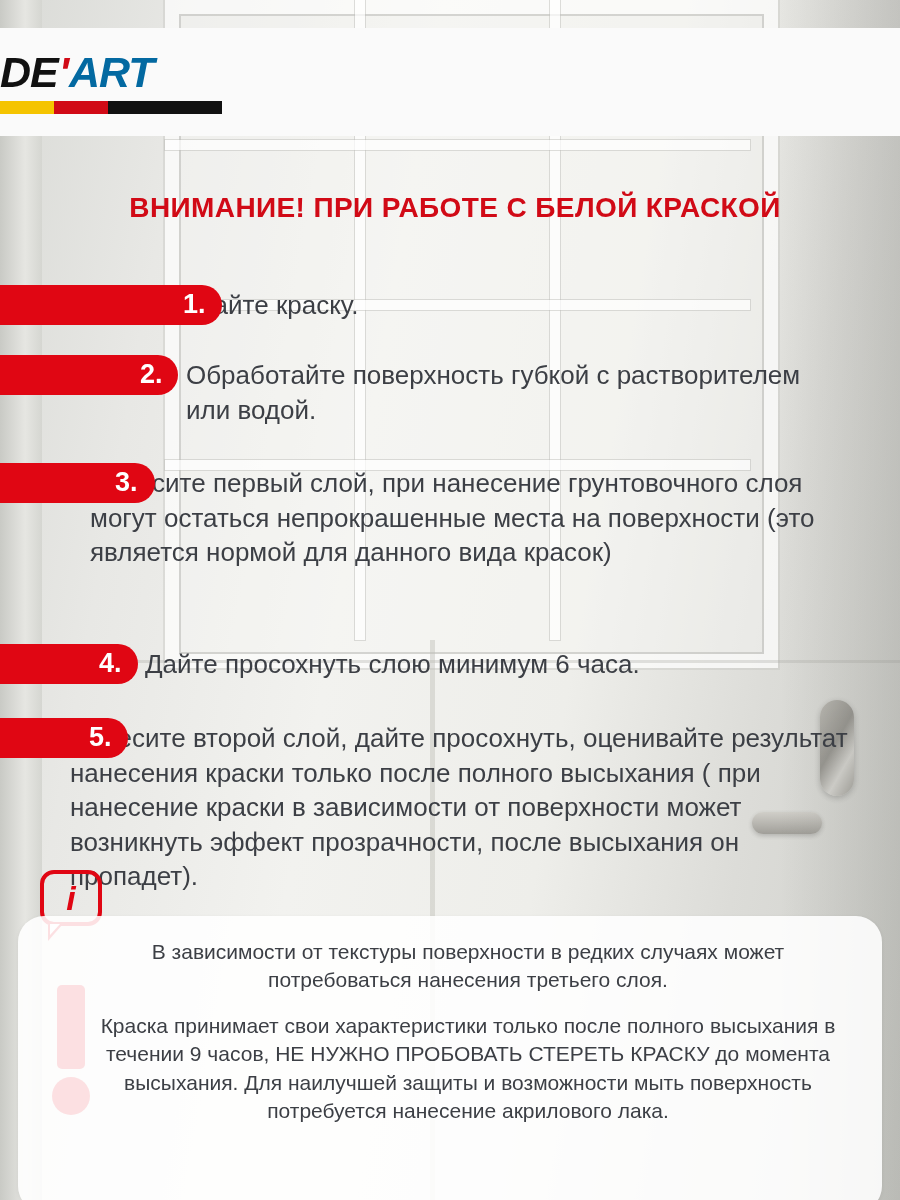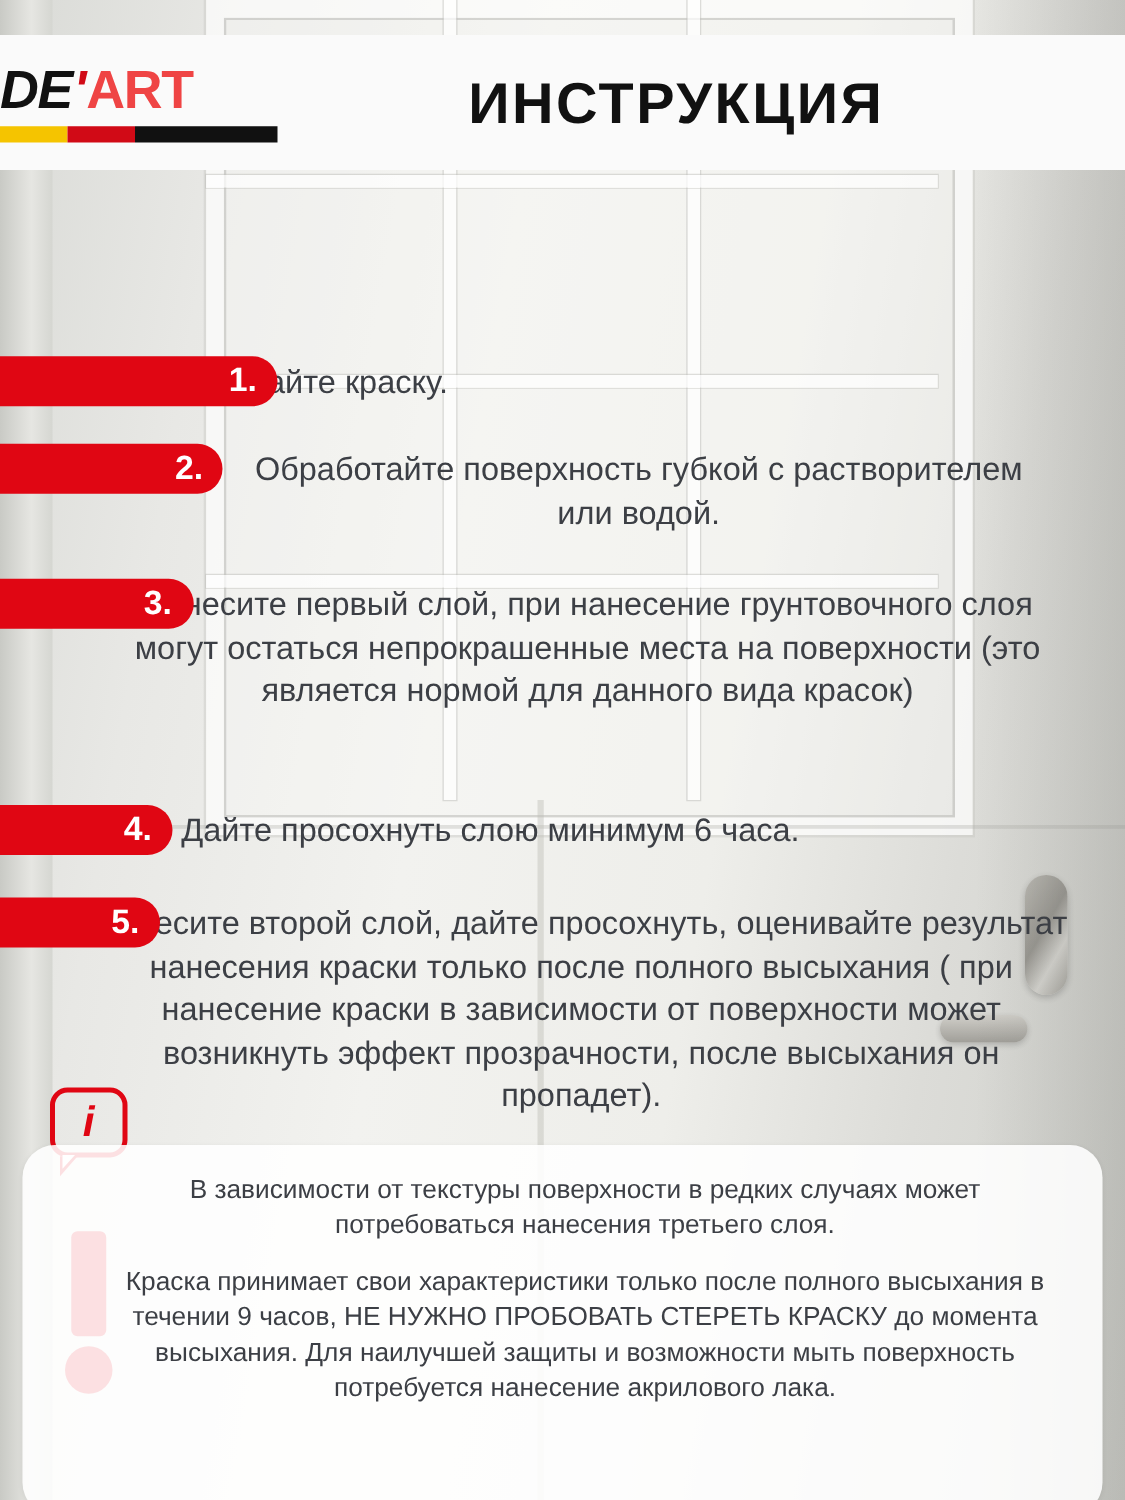--- a/index.html
+++ b/index.html
@@ -111,21 +111,22 @@
     font-style: italic;
     font-weight: 900;
   }
   .logo-quote {
     color: #d10a16;
     font-weight: 900;
     font-style: italic;
     margin: 0 1px;
   }
   .logo-art {
-    color: #ef4444;
+    color: #0369a1;
+    font-style: italic;
     font-weight: 900;
   }
   .logo-bars {
     margin-top: 7px;
     display: flex;
     height: 13px;
     width: 222px;
   }
   .bar-y { width: 54px; background: #f5c400; }
   .bar-r { width: 54px; background: #d10a16; }
@@ -179,21 +180,20 @@
     position: absolute;
     top: 4px;
     color: #ffffff;
     font-size: 27px;
     font-weight: 900;
   }
   .step-text {
     color: #3c3f45;
     font-size: 26px;
     line-height: 1.33;
-    text-align: center;
     margin: 0;
   }
 
   
   .note-box {
     position: absolute;
     left: 18px;
     top: 916px;
     width: 864px;
     height: 296px;
@@ -298,24 +298,24 @@
         <span class="logo-de">DE</span>
           <span class="logo-quote">'</span>
           <span class="logo-art">ART</span>
       </div>
       <div class="logo-bars">
         <div class="bar-y"></div>
         <div class="bar-r"></div>
         <div class="bar-k"></div>
       </div>
     </div>
-    <div class="header-title">ИНСТРУКЦИЯ</div>
   </div>
 
   <div class="attention">
+    <div>ВНИМАНИЕ! ПРИ РАБОТЕ С БЕЛОЙ КРАСКОЙ</div>
   </div>
 
   <div class="steps">
 
     <div class="step" style="height:44px;">
       <div class="step-bar" style="width:222px;"></div>
       <div class="step-num" style="left:183px;">1.</div>
       <p class="step-text" style="width:500px; text-align:left; padding-top:3px;">Хорошо перемешайте краску.</p>
     </div>
 

